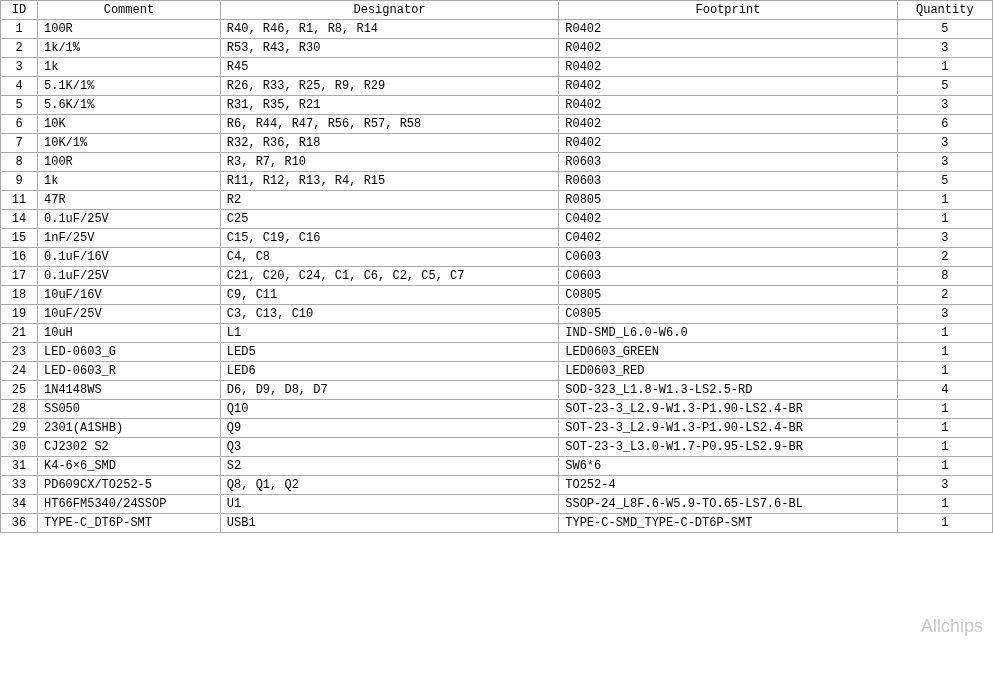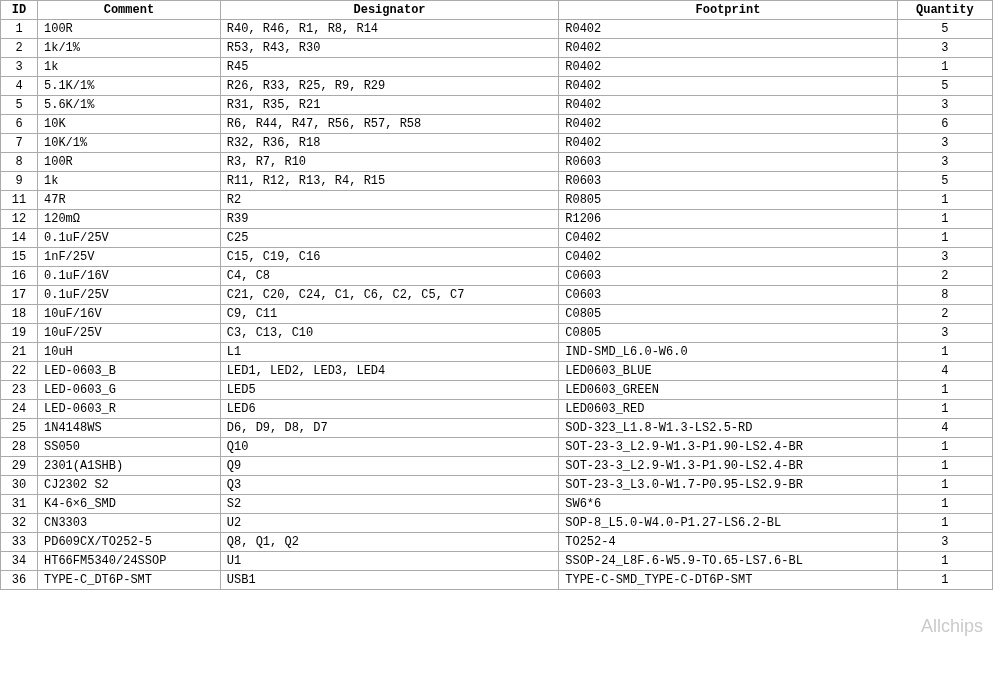--- a/index.html
+++ b/index.html
@@ -17,21 +17,21 @@
       border-collapse: collapse;
     }
     th, td {
       border: 1px solid #aaa;
       padding: 2px 6px;
       text-align: left;
       white-space: nowrap;
     }
     th {
       background: #fff;
-      font-weight: bold;
+      font-weight: normal;
       text-align: center;
     }
     td:first-child { text-align: center; }
     td:last-child { text-align: center; }
     th:last-child { text-align: center; }
     th:first-child { text-align: center; }
     .watermark {
       position: fixed;
       bottom: 48px;
       right: 10px;
@@ -119,27 +119,20 @@
         <td>5</td>
       </tr>
       <tr>
         <td>11</td>
         <td>47R</td>
         <td>R2</td>
         <td>R0805</td>
         <td>1</td>
       </tr>
       <tr>
-        <td>12</td>
-        <td>120mΩ</td>
-        <td>R39</td>
-        <td>R1206</td>
-        <td>1</td>
-      </tr>
-      <tr>
         <td>14</td>
         <td>0.1uF/25V</td>
         <td>C25</td>
         <td>C0402</td>
         <td>1</td>
       </tr>
       <tr>
         <td>15</td>
         <td>1nF/25V</td>
         <td>C15, C19, C16</td>
@@ -175,27 +168,20 @@
         <td>3</td>
       </tr>
       <tr>
         <td>21</td>
         <td>10uH</td>
         <td>L1</td>
         <td>IND-SMD_L6.0-W6.0</td>
         <td>1</td>
       </tr>
       <tr>
-        <td>22</td>
-        <td>LED-0603_B</td>
-        <td>LED1, LED2, LED3, LED4</td>
-        <td>LED0603_BLUE</td>
-        <td>4</td>
-      </tr>
-      <tr>
         <td>23</td>
         <td>LED-0603_G</td>
         <td>LED5</td>
         <td>LED0603_GREEN</td>
         <td>1</td>
       </tr>
       <tr>
         <td>24</td>
         <td>LED-0603_R</td>
         <td>LED6</td>
@@ -228,27 +214,20 @@
         <td>CJ2302 S2</td>
         <td>Q3</td>
         <td>SOT-23-3_L3.0-W1.7-P0.95-LS2.9-BR</td>
         <td>1</td>
       </tr>
       <tr>
         <td>31</td>
         <td>K4-6×6_SMD</td>
         <td>S2</td>
         <td>SW6*6</td>
-        <td>1</td>
-      </tr>
-      <tr>
-        <td>32</td>
-        <td>CN3303</td>
-        <td>U2</td>
-        <td>SOP-8_L5.0-W4.0-P1.27-LS6.2-BL</td>
         <td>1</td>
       </tr>
       <tr>
         <td>33</td>
         <td>PD609CX/TO252-5</td>
         <td>Q8, Q1, Q2</td>
         <td>TO252-4</td>
         <td>3</td>
       </tr>
       <tr>

